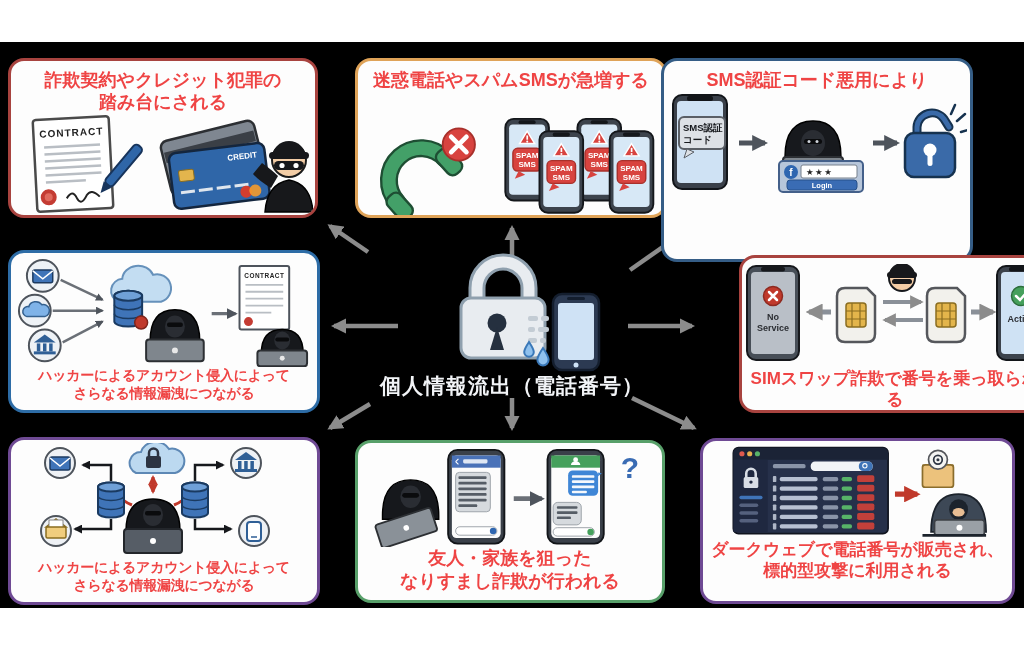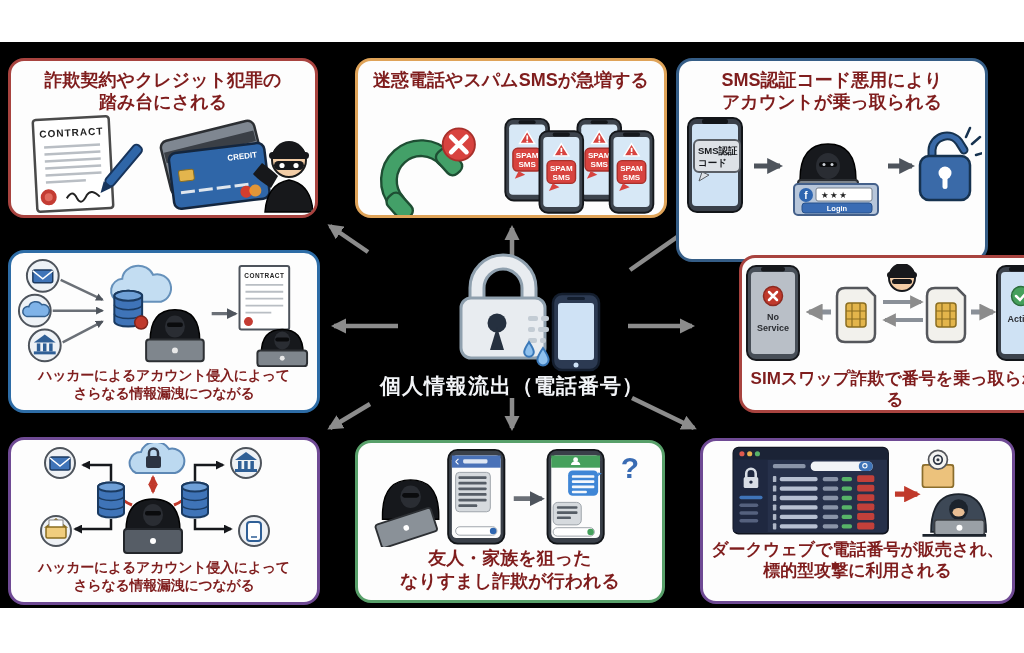--- a/index.html
+++ b/index.html
@@ -1,21 +1,21 @@
 <!DOCTYPE html>
 <html><head>
 <meta charset="utf-8">
 <style>
   html,body{margin:0;padding:0;background:#fff;}
   .page{position:relative;width:1024px;height:653px;background:#fff;overflow:hidden;
         font-family:"Liberation Sans","DejaVu Sans",sans-serif;}
   .stage{position:absolute;left:0;top:42px;width:1024px;height:566px;background:#000;}
   .box{position:absolute;background:#fdfdfd;border:3px solid #333;border-radius:16px;
        box-sizing:border-box;display:flex;flex-direction:column;align-items:center;overflow:hidden;}
-  .title{font-weight:bold;color:#7f1d1d;text-align:center;line-height:1.24;}
+  .title{font-weight:bold;color:#ef4444;text-align:center;line-height:1.24;}
   .t18{font-size:18px;} .t17{font-size:17px;} .t16{font-size:14px;letter-spacing:-0.3px;}
   .pad-top{padding-top:8px;} .grow{flex:1;}
   .center-label{position:absolute;left:0;top:372px;width:1024px;text-align:center;
        color:#f2f4f7;font-weight:bold;font-size:21px;letter-spacing:1px;}
   svg{display:block;}
   svg text{font-family:"Liberation Sans","DejaVu Sans",sans-serif;}
   .overlay{position:absolute;left:0;top:0;pointer-events:none;}
 </style>
 </head>
 <body>
@@ -157,24 +157,23 @@
       </g>
       <g>
         <use href="#spamphone" x="146" y="3"></use>
         <use href="#spamphone" x="222" y="3"></use>
         <use href="#spamphone" x="182" y="16"></use>
         <use href="#spamphone" x="256" y="16"></use>
       </g>
     </svg>
   </section>
 
-  <section class="box" style="left: 676px; top: 58px; width: 312px; height: 204px; border-color: rgb(53, 93, 134);">
+  <section class="box" style="left: 661px; top: 58px; width: 312px; height: 204px; border-color: rgb(53, 93, 134);">
     <div class="title t18 pad-top">
       <span>SMS認証コード悪用により</span><br>
-      <span>アカウントが乗っ取られる</span>
     </div>
     <svg width="300" height="102" viewBox="0 0 300 102">
       <g>
         <rect x="6" y="4" width="54" height="94" rx="9" fill="#3a4049" stroke="#121519" stroke-width="2"></rect>
         <rect x="10" y="10" width="46" height="82" rx="4" fill="#cfe2f4"></rect>
         <rect x="20" y="5" width="26" height="5" rx="2" fill="#121519"></rect>
         <rect x="12" y="26" width="46" height="32" rx="5" fill="#dde1e6" stroke="#5a5f66" stroke-width="2"></rect>
         <path d="M20,58 l-3,9 l10,-6 z" fill="#dde1e6" stroke="#5a5f66" stroke-width="1"></path>
         <text x="16" y="40" font-size="9.5" font-weight="bold" fill="#16181c">SMS認証</text>
         <text x="16" y="52" font-size="9.5" font-weight="bold" fill="#16181c">コード</text>

